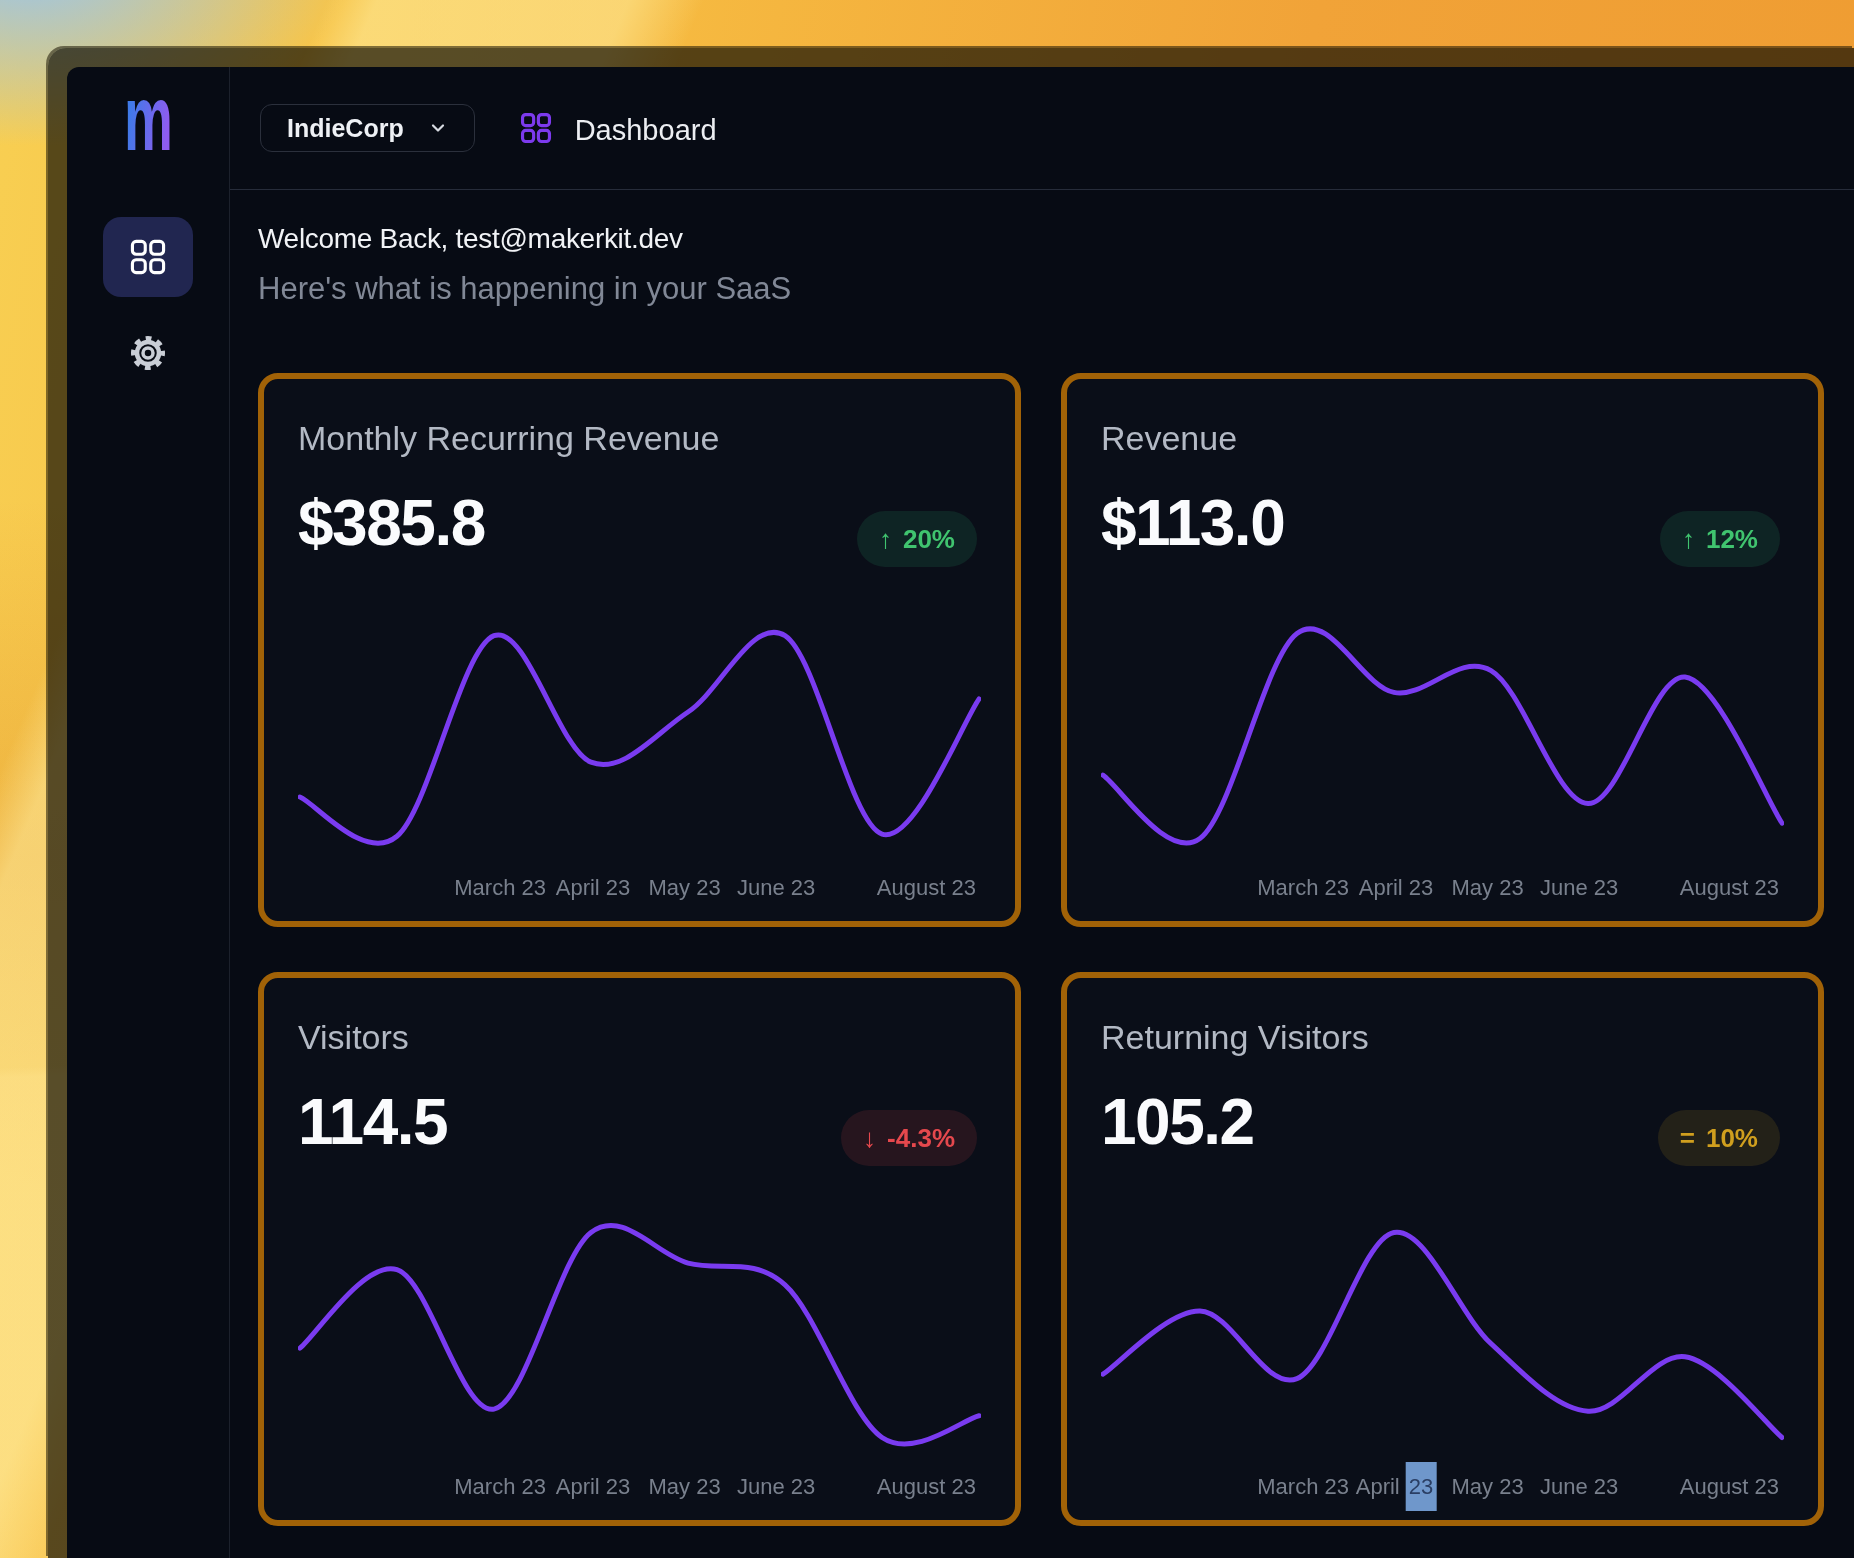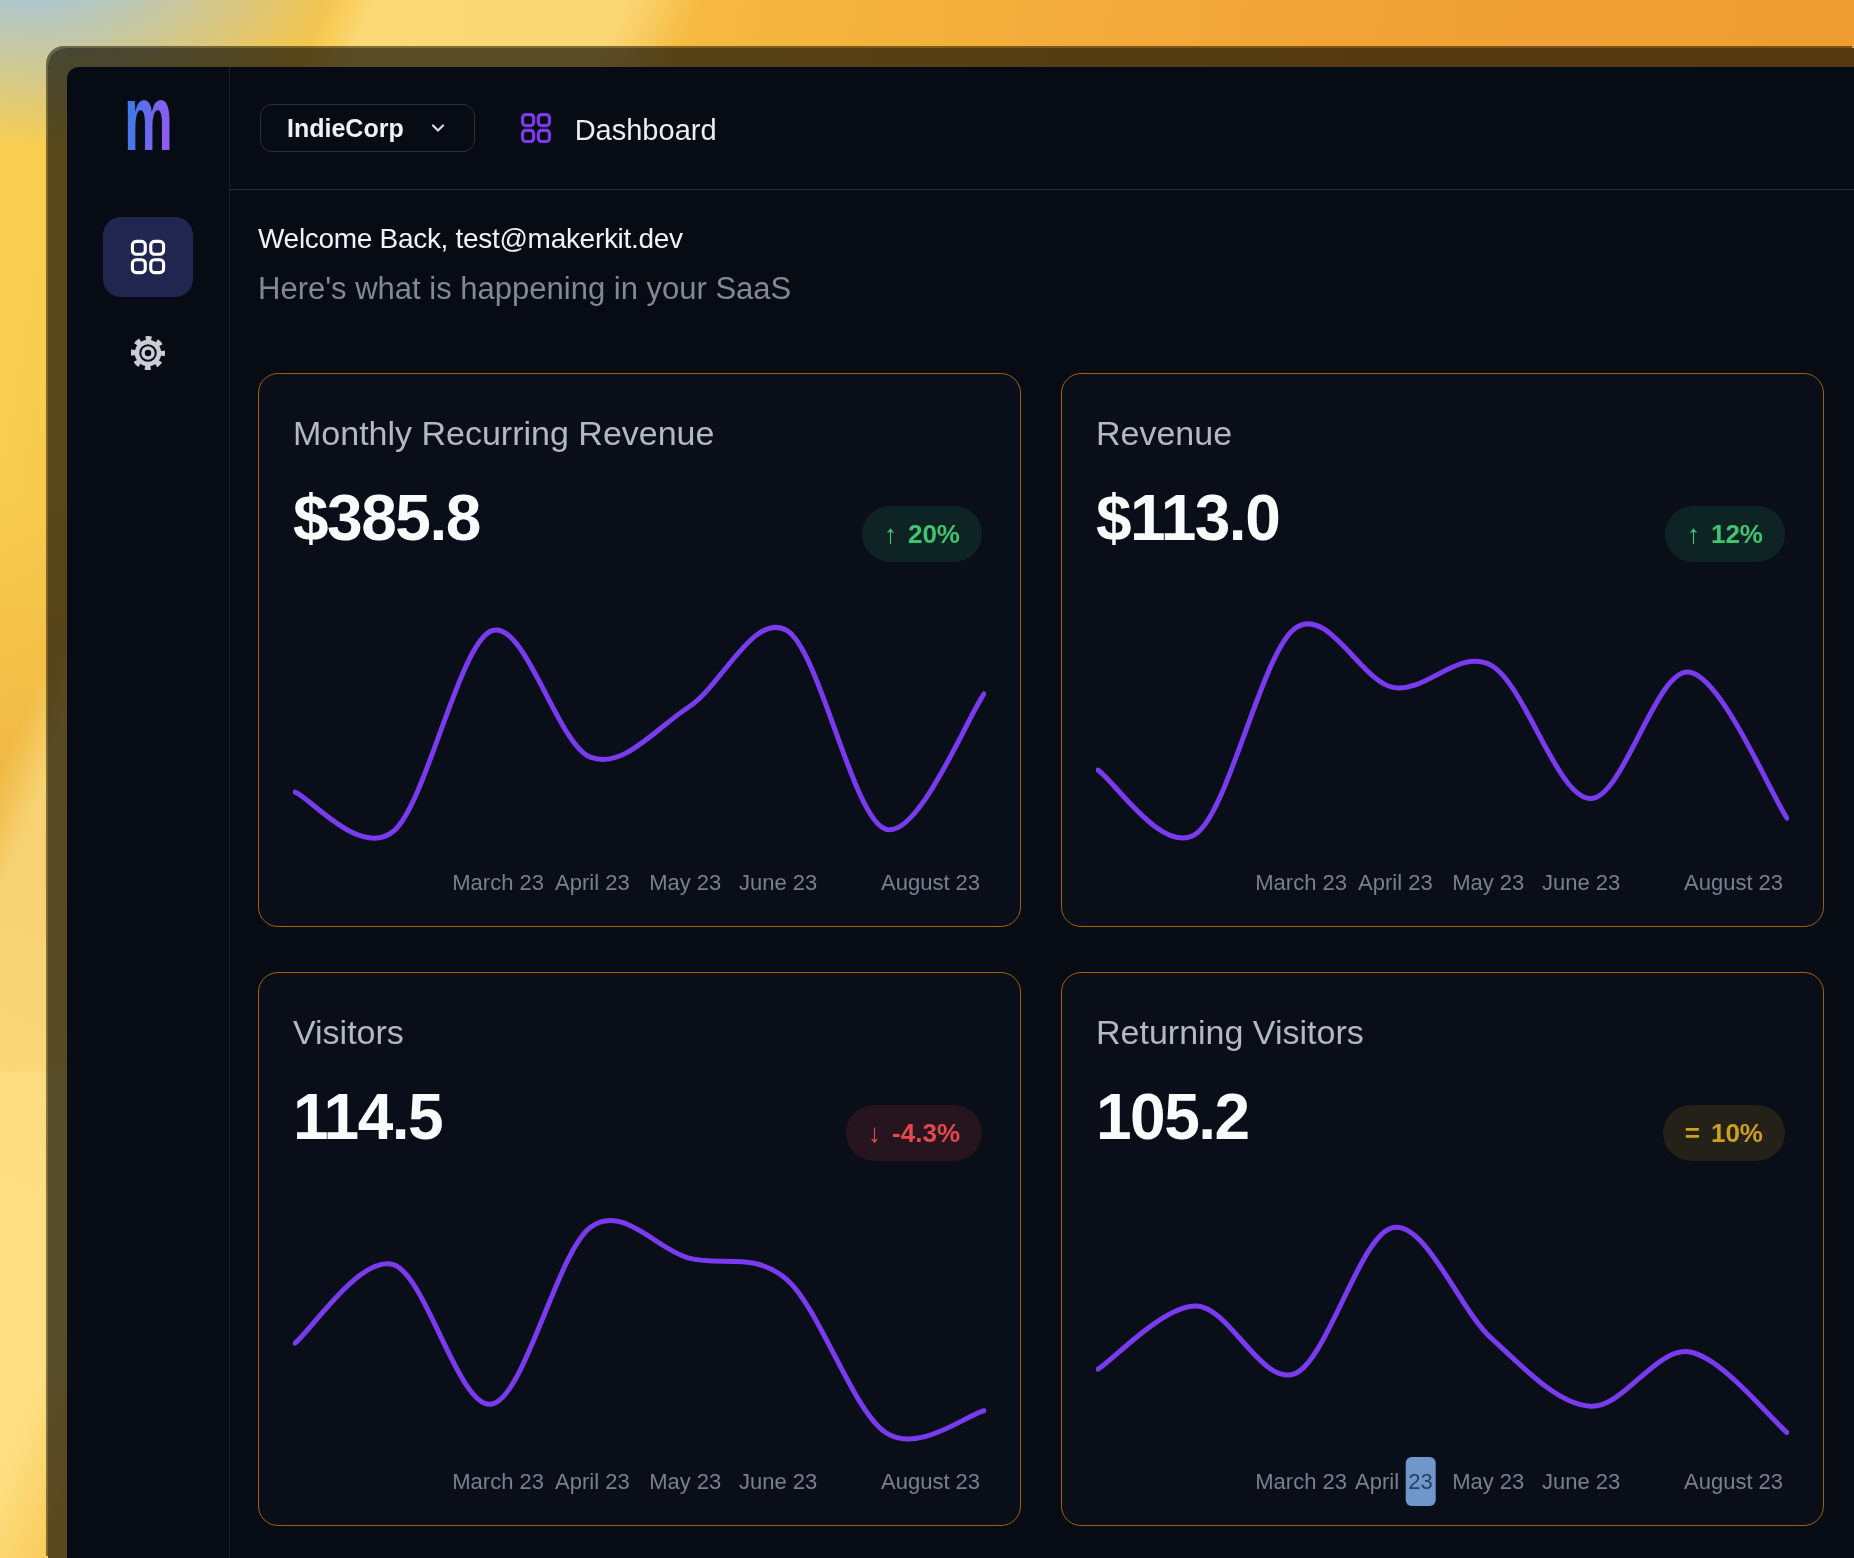--- a/index.html
+++ b/index.html
@@ -50,41 +50,41 @@
   }
   .pg-group{display:flex;align-items:flex-end;gap:20px;margin-left:42px;}
   .pg-title{font-size:29px;font-weight:500;color:#eceef2;}
   
   .page{position:absolute;left:163px;top:124px;right:0;bottom:0;}
   .welcome-h{font-size:28px;font-weight:400;color:#f1f3f6;margin:32px 0 0 28px;letter-spacing:-0.3px;}
   .welcome-s{font-size:31px;font-weight:400;color:#818896;margin:16px 0 0 28px;}
   .cards{position:absolute;left:28px;top:182px;display:grid;grid-template-columns:763px 763px;gap:45px 40px;}
   .card{
     position:relative;height:554px;box-sizing:border-box;
-    background:#0a0e18;border:1px solid #a16207;border-radius:20px;
+    background:#0a0e18;border:6px solid #a16207;border-radius:20px;
     padding:40px 34px 0 34px;
   }
   .card-title{font-size:34px;font-weight:400;color:#b3b9c4;}
   .card-value{font-size:64px;font-weight:700;color:#fafbfd;letter-spacing:-1.5px;margin-top:28px;}
   .badge{
     position:absolute;right:38px;top:132px;height:56px;border-radius:28px;
     display:flex;align-items:center;gap:11px;padding:0 22px;font-size:26px;font-weight:600;
   }
   .badge .b-icon{font-weight:700;font-size:26px;}
   .badge.tone-up{background:rgba(52,199,123,0.12);color:#40c46f;}
   .badge.tone-down{background:rgba(229,72,77,0.13);color:#e5484d;}
   .badge.tone-flat{background:rgba(210,159,30,0.13);color:#d09f1e;}
   .chart{position:absolute;left:34px;right:34px;top:218px;height:268px;}
   .chart svg{width:100%;height:100%;display:block;}
   .x-labels{position:absolute;left:34px;right:34px;top:496px;height:30px;}
   .x-tick{
     position:absolute;transform:translateX(-50%);white-space:nowrap;
     font-size:22px;color:#79808d;
   }
-  .x-tick .hl{background:#6f97cb;color:#2a3e63;padding:12px 3px;border-radius:6px;}
+  .x-tick .hl{background:#6f97cb;color:#2a3e63;padding:12px 3px;border-radius:0;}
   .icon{display:block;}
 </style>
 </head>
 <body>
 
 <div class="frame">
   <div class="app">
 
     <div class="sidebar">
       <div class="logo-wrap">

